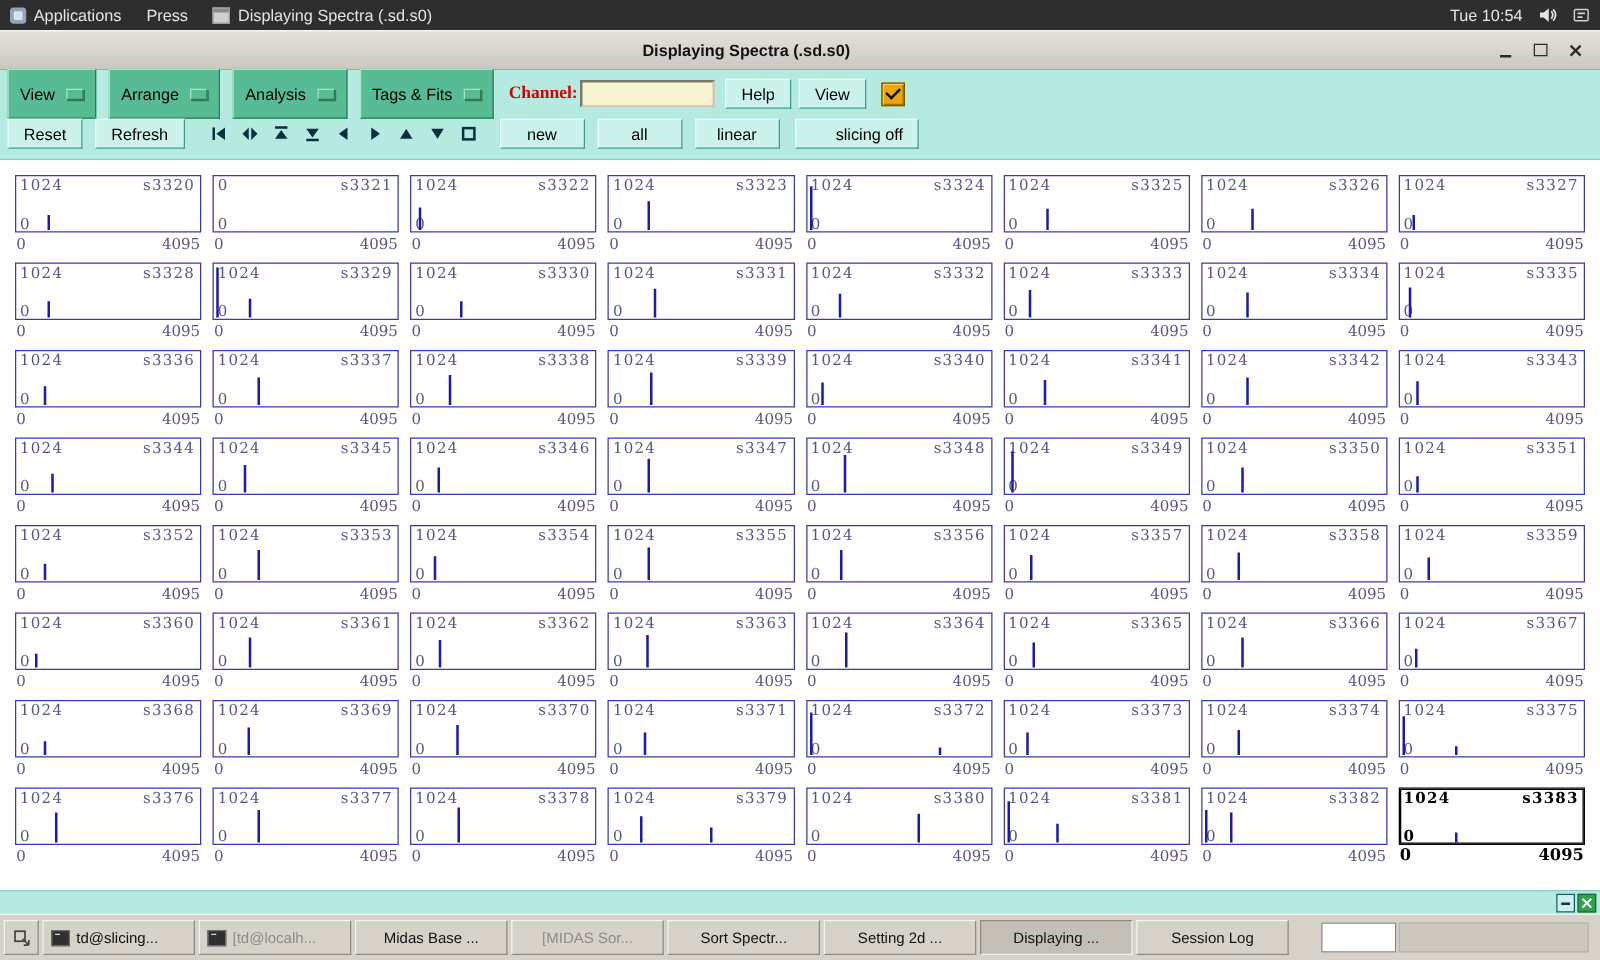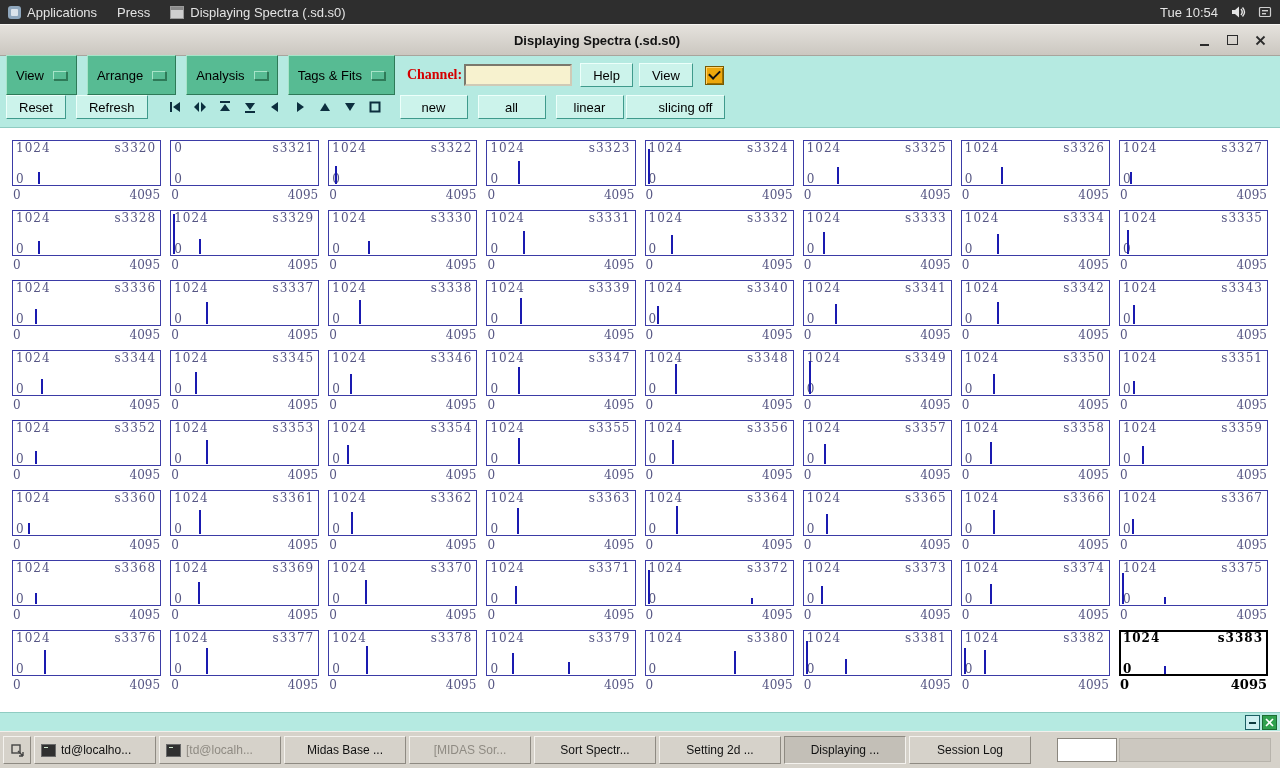--- a/index.html
+++ b/index.html
@@ -233,21 +233,21 @@
           </button>
           <button class="iconbtn">
             <svg viewBox="0 0 16 16" width="16" height="16" fill="#0c2f3e">
               <rect x="3.5" y="3.5" width="9" height="9" fill="none" stroke="#0c2f3e" stroke-width="2"></rect>
             </svg>
           </button>
         </div>
       <button class="btn btn2">new</button>
       <button class="btn btn2" style="margin-left:10px;">all</button>
       <button class="btn btn2" style="margin-left:10px;">linear</button>
-      <button class="btn btn2" style="margin-left:2px;padding-left:32px;">slicing off</button>
+      <button class="btn btn2" style="margin-left:12px;padding-left:32px;">slicing off</button>
     </div>
   </div>
 
   <div class="main">
     <div class="grid" id="spectra-grid">
         <div class="cell">
       <div class="plot">
         <span class="ymax">1024</span>
         <span class="sname">s3320</span>
         <span class="ymin">0</span>
@@ -1039,21 +1039,21 @@
   <div class="taskbar">
     <button class="tb-corner">
       <svg width="15" height="15" viewBox="0 0 15 15">
         <rect x="2" y="2" width="8" height="8" fill="none" stroke="#444" stroke-width="1.4"></rect>
         <path d="M8 8 L13 13 M13 13 L13 9 M13 13 L9 13" stroke="#444" stroke-width="1.4" fill="none"></path>
       </svg>
     </button>
     <div class="tasks" id="tasks">
         <button class="task">
           <span class="term-ico"></span>
-          <span>td@localho...</span>
+          <span>td@slicing...</span>
         </button>
         <button class="task ghost">
           <span class="term-ico"></span>
           <span>[td@localh...</span>
         </button>
         <button class="task center">
           <span>Midas Base ...</span>
         </button>
         <button class="task ghost center">
           <span>[MIDAS Sor...</span>

